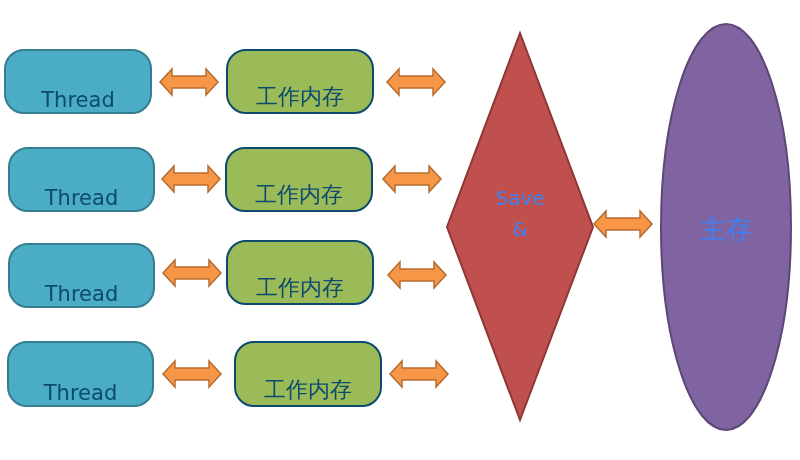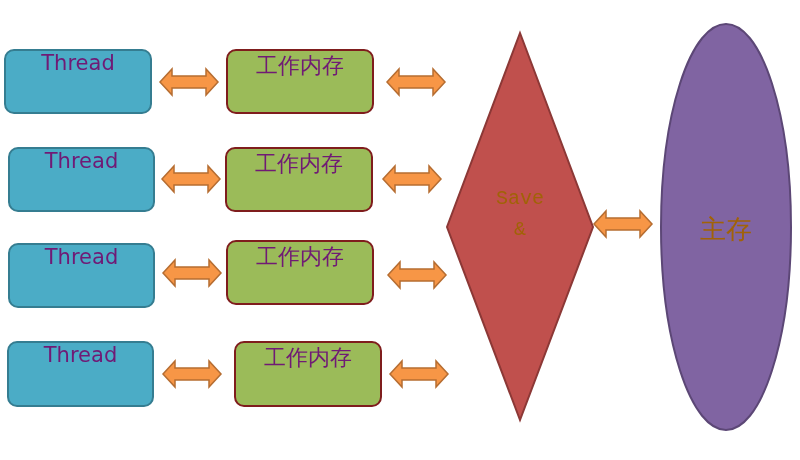--- a/index.html
+++ b/index.html
@@ -1,21 +1,21 @@
 <!DOCTYPE html>
 <html><head>
 <meta charset="utf-8">
 <style>
   html, body { margin:0; padding:0; background:#ffffff; }
   body { width:800px; height:460px; position:relative; overflow:hidden; font-family:"DejaVu Sans", sans-serif; }
-  .box { position:absolute; border-radius:10px; color:#701a75; display:flex; align-items:flex-start; justify-content:center; box-sizing:border-box; }
+  .box { position:absolute; border-radius:20px; color:#0c4a6e; display:flex; align-items:flex-end; justify-content:center; box-sizing:border-box; }
   .thread { background:#4bacc6; border:2px solid #357d91; font-size:21px; }
-  .wm { background:#9bbb59; border:2px solid #7f1d1d; font-size:22px; }
+  .wm { background:#9bbb59; border:2px solid #0c4a6e; font-size:22px; }
   svg.shape { position:absolute; left:0; top:0; }
-  .label { position:absolute; color:#a16207; text-align:center;font-family:Liberation Mono, monospace; }
+  .label { position:absolute; color:#3b82f6; text-align:center; }
 </style>
 </head>
 <body>
 
 <svg class="shape" width="800" height="460">
   <defs>
     <g id="dbl-arrow">
       <path d="M0,0 L12,-13 L12,-6 L46,-6 L46,-13 L58,0 L46,13 L46,6 L12,6 L12,13 Z" fill="#f79646" stroke="#b66d31" stroke-width="1.5"></path>
     </g>
   </defs>

